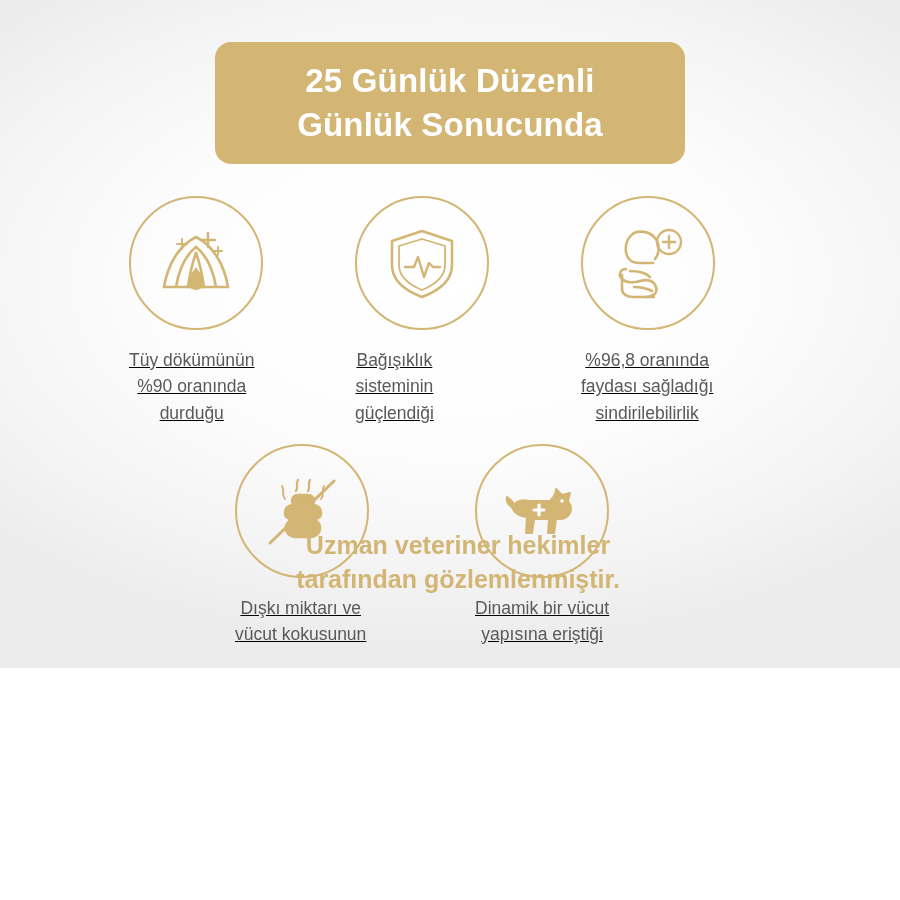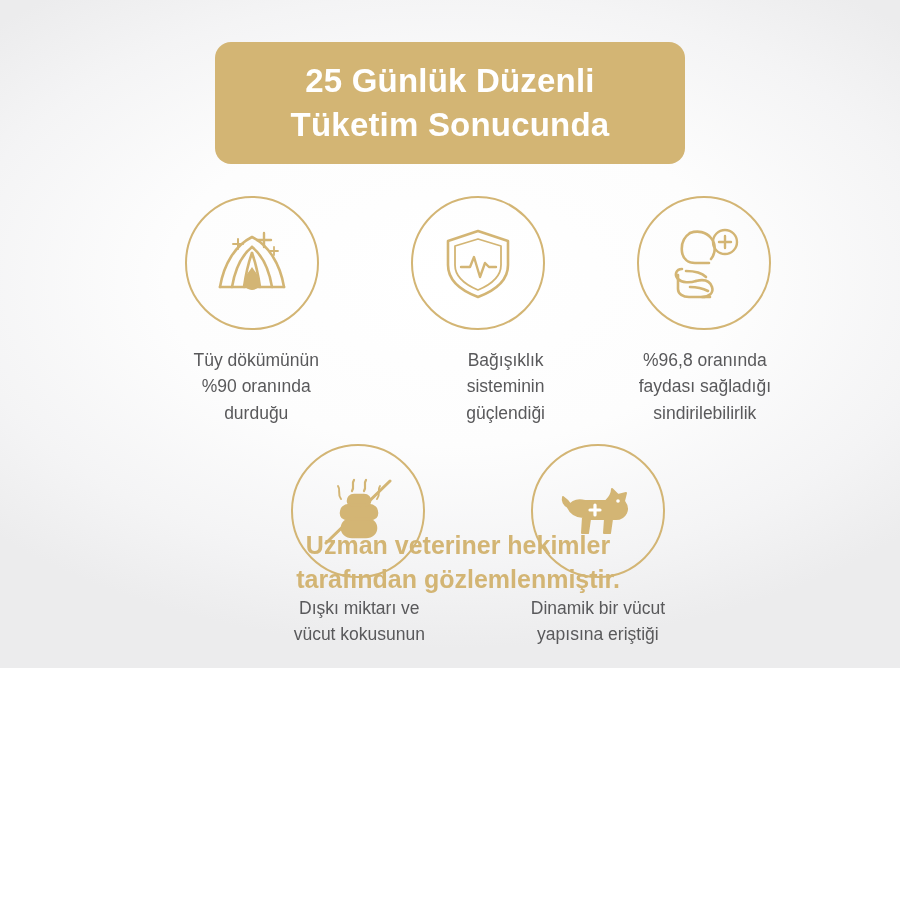--- a/index.html
+++ b/index.html
@@ -59,21 +59,22 @@
     gap: 36px;
   }
   .row-bottom {
     margin-top: 18px;
     gap: 50px;
   }
   .item {
     width: 190px;
     display: flex;
     flex-direction: column;
-    align-items: flex-end;
+    align-items: flex-start;
+    text-decoration: underline;
   }
   .circle {
     width: 134px;
     height: 134px;
     border-radius: 50%;
     border: 2px solid #d3b574;
     display: flex;
     align-items: center;
     justify-content: center;
     box-sizing: border-box;
@@ -105,21 +106,21 @@
     line-height: 1.36;
   }
 </style>
 </head>
 <body>
 
 <div class="page">
 
   <div class="banner">
     <div class="banner-line">25 Günlük Düzenli</div>
-    <div class="banner-line">Tüketim Sonucunda</div>
+    <div class="banner-line">Günlük Sonucunda</div>
   </div>
 
   <div class="row row-top">
 
     <div class="item">
       <div class="circle">
         <svg width="100" height="100" viewBox="0 0 100 100" fill="none" stroke="#d3b574" stroke-width="2.6" stroke-linecap="round" stroke-linejoin="round">
           <path d="M18 74 C22 50 34 32 50 24 C66 32 78 50 82 74" fill="none"></path>
           <path d="M18 74 L82 74"></path>
           <path d="M30 74 C33 56 40 42 50 34" fill="none"></path>

